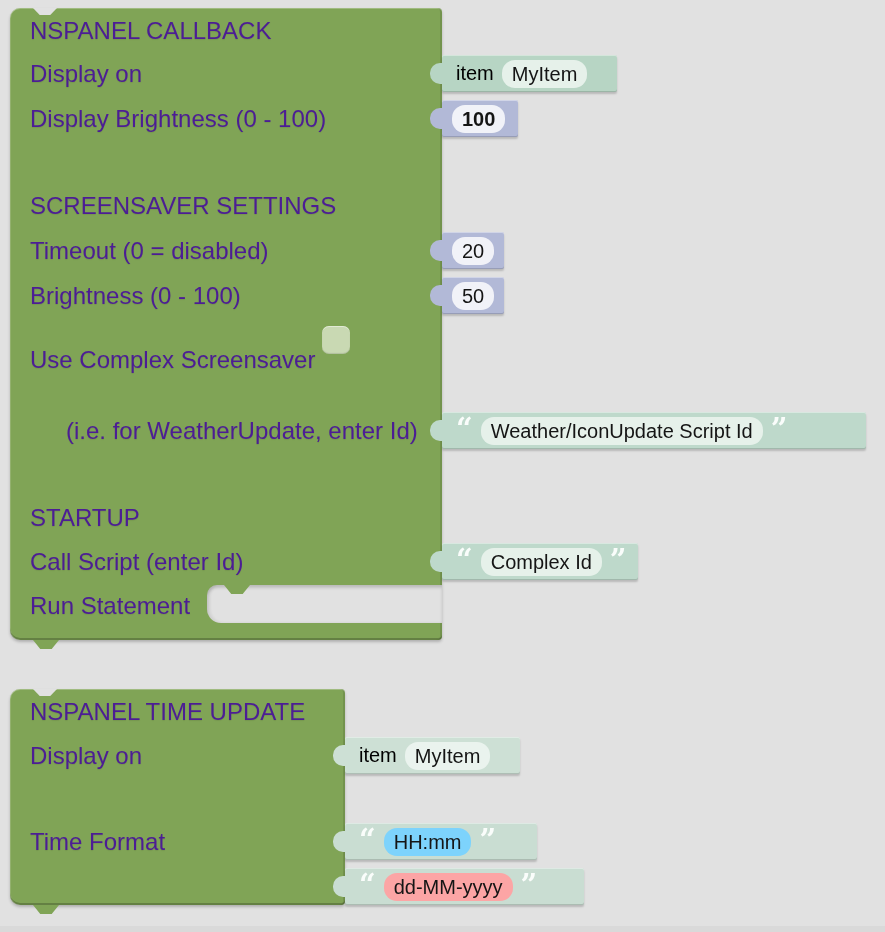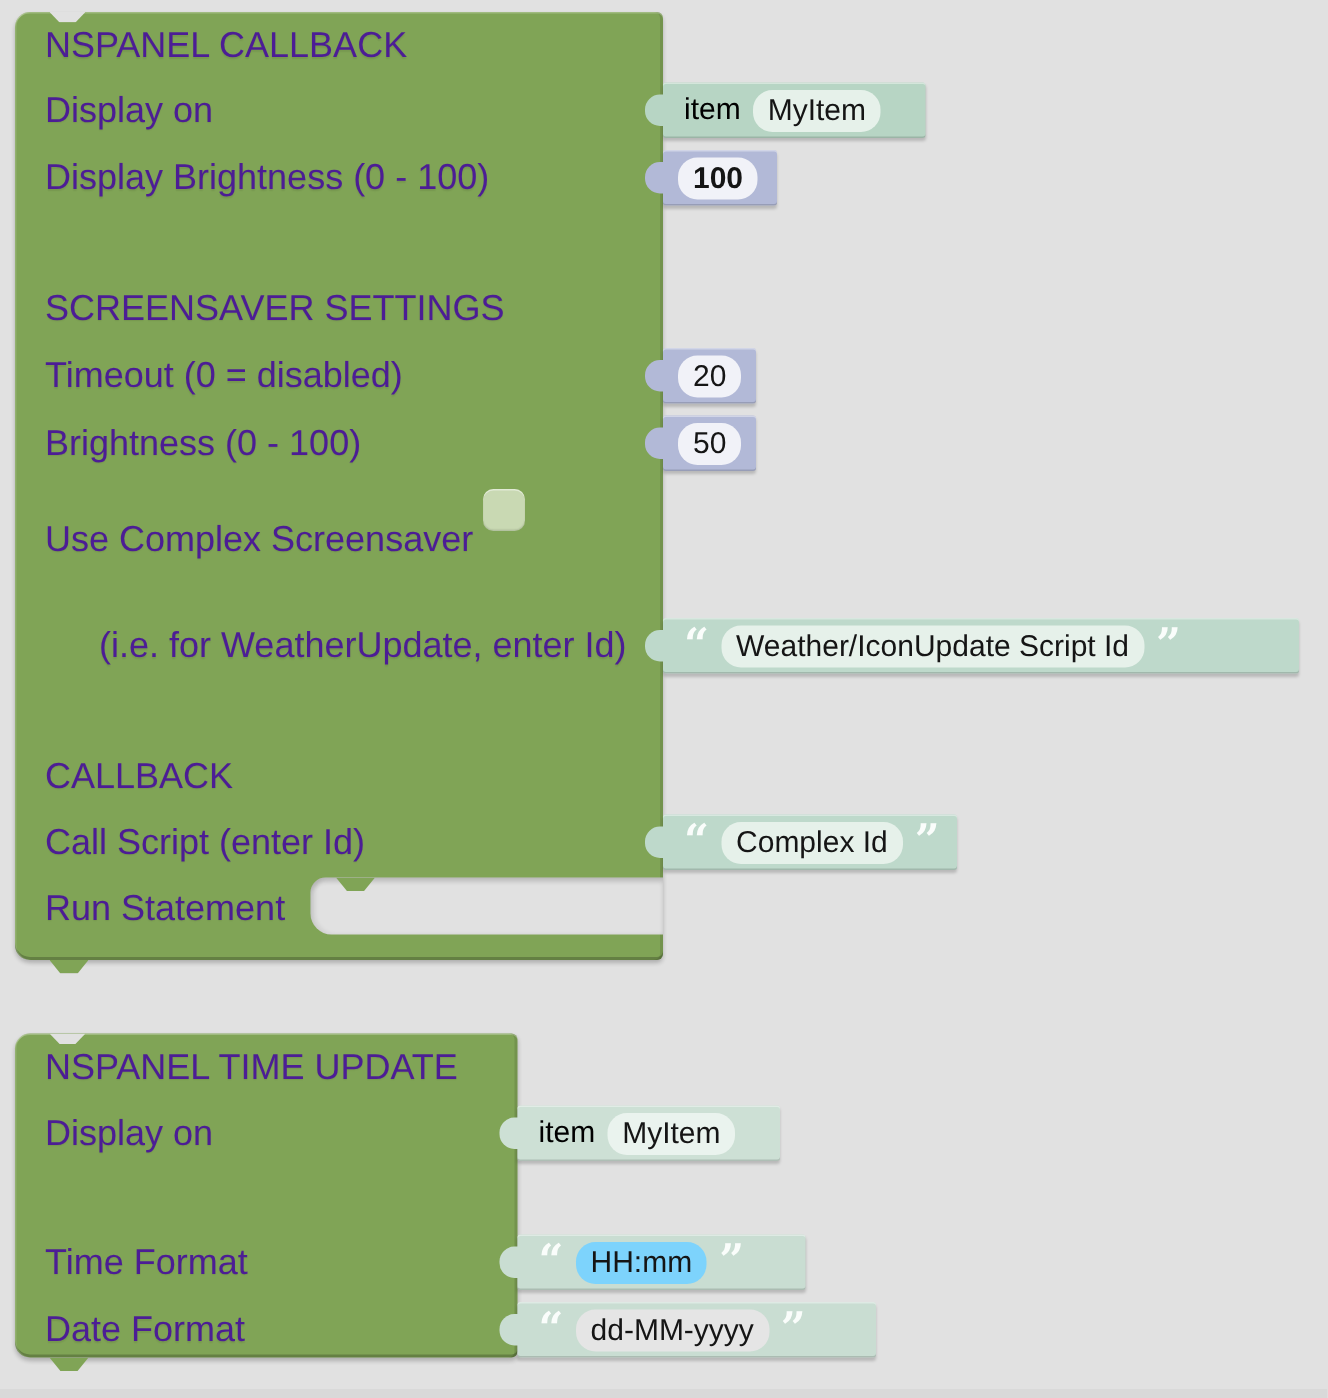--- a/index.html
+++ b/index.html
@@ -77,21 +77,21 @@
 
   <div class="row" style="left:20px;top:4px;">NSPANEL CALLBACK</div>
   <div class="row" style="left:20px;top:47px;">Display on</div>
   <div class="row" style="left:20px;top:92px;">Display Brightness (0 - 100)</div>
   <div class="row" style="left:20px;top:179px;">SCREENSAVER SETTINGS</div>
   <div class="row" style="left:20px;top:224px;">Timeout (0 = disabled)</div>
   <div class="row" style="left:20px;top:269px;">Brightness (0 - 100)</div>
   <div class="row" style="left:20px;top:314px;margin-top:19px;">Use Complex Screensaver</div>
   <div class="chk" style="left: 312px; top: 318px; background: rgb(201, 217, 179);"></div>
   <div class="row" style="left:20px;top:404px;margin-left:36px;">(i.e. for WeatherUpdate, enter Id)</div>
-  <div class="row" style="left:20px;top:491px;">CALLBACK</div>
+  <div class="row" style="left:20px;top:491px;">STARTUP</div>
   <div class="row" style="left:20px;top:535px;">Call Script (enter Id)</div>
   <div class="row" style="left:20px;top:579px;">Run Statement</div>
 
   <div class="slot" style="left: 197px; top: 577px; width: 235px; height: 38px; background: rgb(225, 225, 225);"></div>
   <div class="bump" style="left: 214px; top: 577px; filter: none; background: rgb(128, 164, 86);"></div>
 </div>
 
 <div class="bump" style="left: 33px; top: 640px; background: rgb(128, 164, 86);"></div>
 
 <div class="child" style="left: 442px; top: 55px; width: 175px; background: rgb(183, 213, 196);">
@@ -123,35 +123,34 @@
   <span class="q">”</span>
 </div>
 
 <div class="blk-body" style="left: 10px; top: 689px; width: 335px; height: 216px; background: rgb(128, 164, 86);">
 
   <div class="dip" style="background: rgb(225, 225, 225);"></div>
 
   <div class="row" style="left:20px;top:4px;">NSPANEL TIME UPDATE</div>
   <div class="row" style="left:20px;top:48px;">Display on</div>
   <div class="row" style="left:20px;top:134px;">Time Format</div>
-  <div class="row" style="left:20px;top:179px;">Date Format</div>
 </div>
 
 <div class="bump" style="left: 33px; top: 905px; background: rgb(128, 164, 86);"></div>
 
 <div class="child" style="left: 345px; top: 737px; width: 175px; background: rgb(205, 224, 213);">
   <span class="lbl">item</span>
   <span class="fld" style="background: rgb(234, 243, 238);">MyItem</span>
 </div>
 
 <div class="child" style="left: 345px; top: 823px; width: 192px; background: rgb(201, 221, 210);">
   <span class="q">“</span>
   <span class="fld" style="background: #7dd3fc;">HH:mm</span>
   <span class="q">”</span>
 </div>
 
 <div class="child" style="left: 345px; top: 868px; width: 239px; background: rgb(201, 221, 210);">
   <span class="q">“</span>
-  <span class="fld" style="background: #e5e5e5;">dd-MM-yyyy</span>
+  <span class="fld" style="background: #fca5a5;">dd-MM-yyyy</span>
   <span class="q">”</span>
 </div>
 
 <div class="edge-band"></div>
 
 </body></html>

